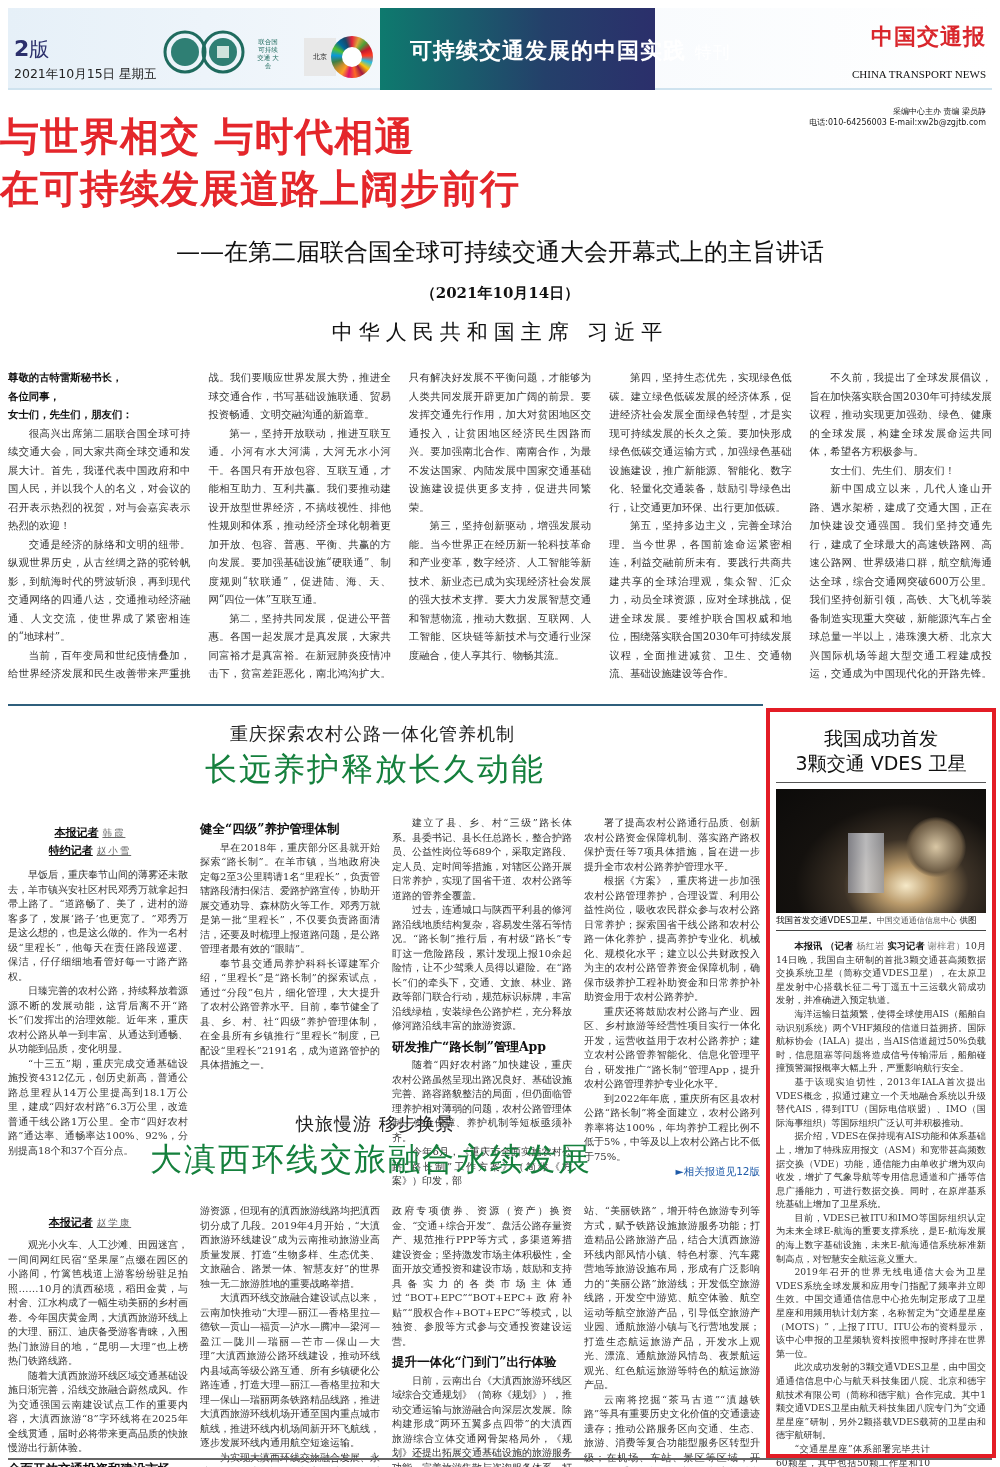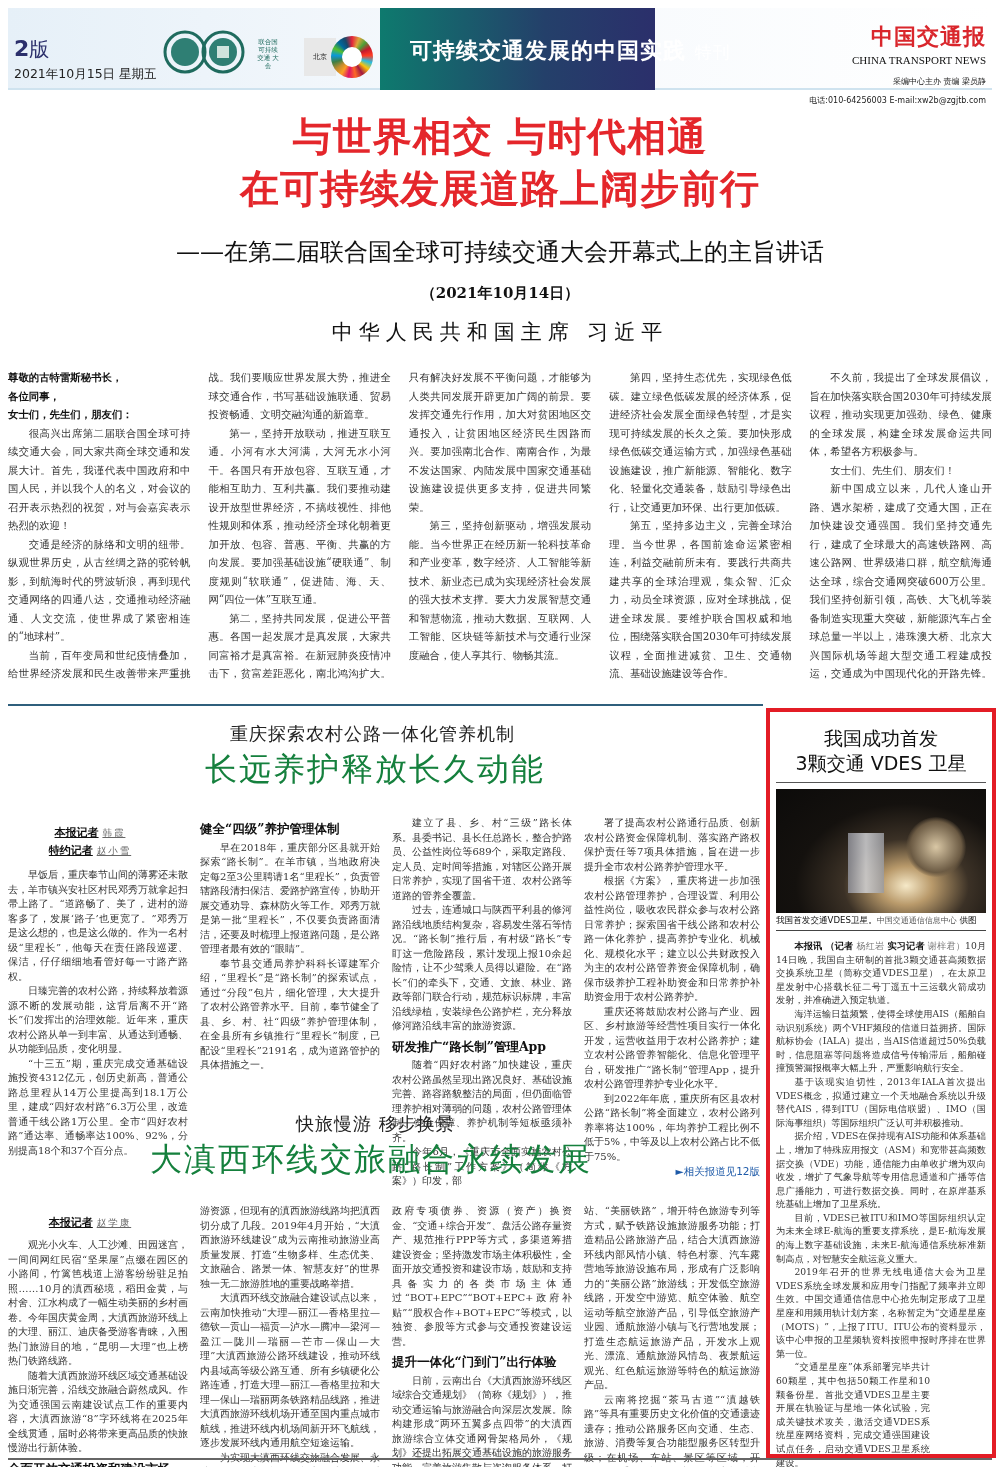--- a/index.html
+++ b/index.html
@@ -11,24 +11,24 @@
 .logo-rings{position:absolute;left:155px;top:20px;width:82px;height:48px}
 .logo-text{position:absolute;left:248px;top:30px;font-family:"DejaVu Sans",sans-serif;font-size:6.5px;line-height:8px;text-align:center;color:#1f6b5e;width:24px}
 .bj{position:absolute;left:296px;top:30px;width:32px;height:38px;background:#e8e8e8;font-family:"DejaVu Sans",sans-serif;font-size:7px;text-align:center;line-height:38px}
 .sdg{position:absolute;left:323px;top:28px;width:42px;height:42px;border-radius:50%;background:conic-gradient(#e5243b,#dda63a,#4c9f38,#c5192d,#ff3a21,#26bde2,#fcc30b,#a21942,#fd6925,#dd1367,#fd9d24,#bf8b2e,#3f7e44,#0a97d9,#56c02b,#00689d,#19486a,#e5243b)}
 .sdg:after{content:"";position:absolute;left:11px;top:11px;width:20px;height:20px;border-radius:50%;background:#fff}
 .banner{position:absolute;left:372px;top:0;width:275px;height:82px;background:linear-gradient(90deg,#0e7a6e,#24406a 60%,#2b2f6b);border-top-left-radius:0}
 .banner-title{position:absolute;left:402px;top:28px;font-family:"DejaVu Sans",sans-serif;font-weight:bold;font-size:22px;color:#fff;white-space:nowrap;letter-spacing:1px}
 .banner-title span{font-size:17px;font-weight:normal}
 .brand{position:absolute;right:6px;top:14px;text-align:right}
 .brand-cn{font-family:"DejaVu Serif",serif;font-weight:bold;font-size:22px;color:#d9262c;letter-spacing:1px}
-.brand-en{font-family:"Liberation Serif",serif;font-size:11px;color:#111;margin-top:2px}
-.brand-org{font-family:"DejaVu Sans",sans-serif;font-size:8px;color:#222;margin-top:10px}
-.brand-contact{font-family:"DejaVu Sans",sans-serif;font-size:8px;color:#222;margin-top:8px}
-.headline{position:absolute;left:0;width:1000px;text-align:center;font-family:"DejaVu Sans",sans-serif;font-weight:bold;color:#e4262b;font-size:39px;letter-spacing:1px}
+.brand-en{font-family:"Liberation Serif",serif;font-size:11px;color:#111;margin-top:16px}
+.brand-org{font-family:"DejaVu Sans",sans-serif;font-size:8px;color:#222;margin-top:26px}
+.brand-contact{font-family:"DejaVu Sans",sans-serif;font-size:8px;color:#222;margin-top:0}
+.headline{position:absolute;left:0;width:1000px;text-align:left;font-family:"DejaVu Sans",sans-serif;font-weight:bold;color:#e4262b;font-size:39px;letter-spacing:1px}
 .h1a{top:110px}
 .h1b{top:162px}
 .subtitle{position:absolute;top:236px;left:0;width:1000px;text-align:center;font-family:"DejaVu Serif",serif;font-size:24px;color:#111}
 .speechdate{position:absolute;top:284px;left:0;width:1000px;text-align:center;font-family:"DejaVu Serif",serif;font-size:15px;font-weight:bold;color:#111}
 .author{position:absolute;top:318px;left:0;width:1000px;text-align:center;font-family:"DejaVu Serif",serif;font-size:21px;letter-spacing:6px;color:#111}
 .speech{position:absolute;top:368px;left:8px;width:984px;height:330px;column-count:5;column-gap:18px;column-fill:auto;font-size:10.4px;line-height:18.5px;text-align:justify;color:#333}
 .speech p{text-indent:2em}
 .speech .greet{font-family:"DejaVu Sans",sans-serif;font-weight:bold;text-indent:0;color:#111}
 .divider{position:absolute;left:8px;top:704px;width:755px;height:2px;background:#2f5f7c}
 .sec-sub{position:absolute;font-family:"DejaVu Sans",sans-serif;font-size:18px;color:#222;letter-spacing:1px}
@@ -181,20 +181,21 @@
   <div class="vdes-caption">
     <span>我国首发交通VDES卫星。</span><span class="src">中国交通通信信息中心</span> <span>供图</span>
   </div>
   <div class="vdes-body">
     <p><b>本报讯</b> <b>（记者</b> <span style="color:#777">杨红岩</span> <b>实习记者</b> <span style="color:#777">谢梓君）</span><span>10月14日晚，我国自主研制的首批3颗交通甚高频数据交换系统卫星（简称交通VDES卫星），在太原卫星发射中心搭载长征二号丁遥五十三运载火箭成功发射，并准确进入预定轨道。</span></p>
     <p>海洋运输日益频繁，使得全球使用AIS（船舶自动识别系统）两个VHF频段的信道日益拥挤。国际航标协会（IALA）提出，当AIS信道超过50%负载时，信息阻塞等问题将造成信号传输滞后，船舶碰撞预警漏报概率大幅上升，严重影响航行安全。</p>
     <p>基于该现实迫切性，2013年IALA首次提出VDES概念，拟通过建立一个天地融合系统以升级替代AIS，得到ITU（国际电信联盟）、IMO（国际海事组织）等国际组织广泛认可并积极推动。</p>
     <p>据介绍，VDES在保持现有AIS功能和体系基础上，增加了特殊应用报文（ASM）和宽带甚高频数据交换（VDE）功能，通信能力由单收扩增为双向收发，增扩了气象导航等专用信息通道和广播等信息广播能力，可进行数据交换。同时，在原岸基系统基础上增加了卫星系统。</p>
     <p>目前，VDES已被ITU和IMO等国际组织认定为未来全球E-航海的重要支撑系统，是E-航海发展的海上数字基础设施，未来E-航海通信系统标准新制高点，对智慧安全航运意义重大。</p>
     <p>2019年召开的世界无线电通信大会为卫星VDES系统全球发展和应用专门指配了频率并立即生效。中国交通通信信息中心抢先制定形成了卫星星座和用频用轨计划方案，名称暂定为“交通星星座（MOTS）”，上报了ITU。ITU公布的资料显示，该中心申报的卫星频轨资料按照申报时序排在世界第一位。</p>
+    <p>此次成功发射的3颗交通VDES卫星，由中国交通通信信息中心与航天科技集团八院、北京和德宇航技术有限公司（简称和德宇航）合作完成。其中1颗交通VDES卫星由航天科技集团八院专门为“交通星星座”研制，另外2颗搭载VDES载荷的卫星由和德宇航研制。</p>
     <p style="padding-right:56px">“交通星星座”体系部署完毕共计60颗星，其中包括50颗工作星和10颗备份星。首批交通VDES卫星主要开展在轨验证与星地一体化试验，完成关键技术攻关，激活交通VDES系统星座网络资料，完成交通强国建设试点任务，启动交通VDES卫星系统建设。</p>
 
   </div>
   <div class="vdes-bottom">
     
     
   </div>
 </div>
 
 <div class="bottom-rule"></div>

